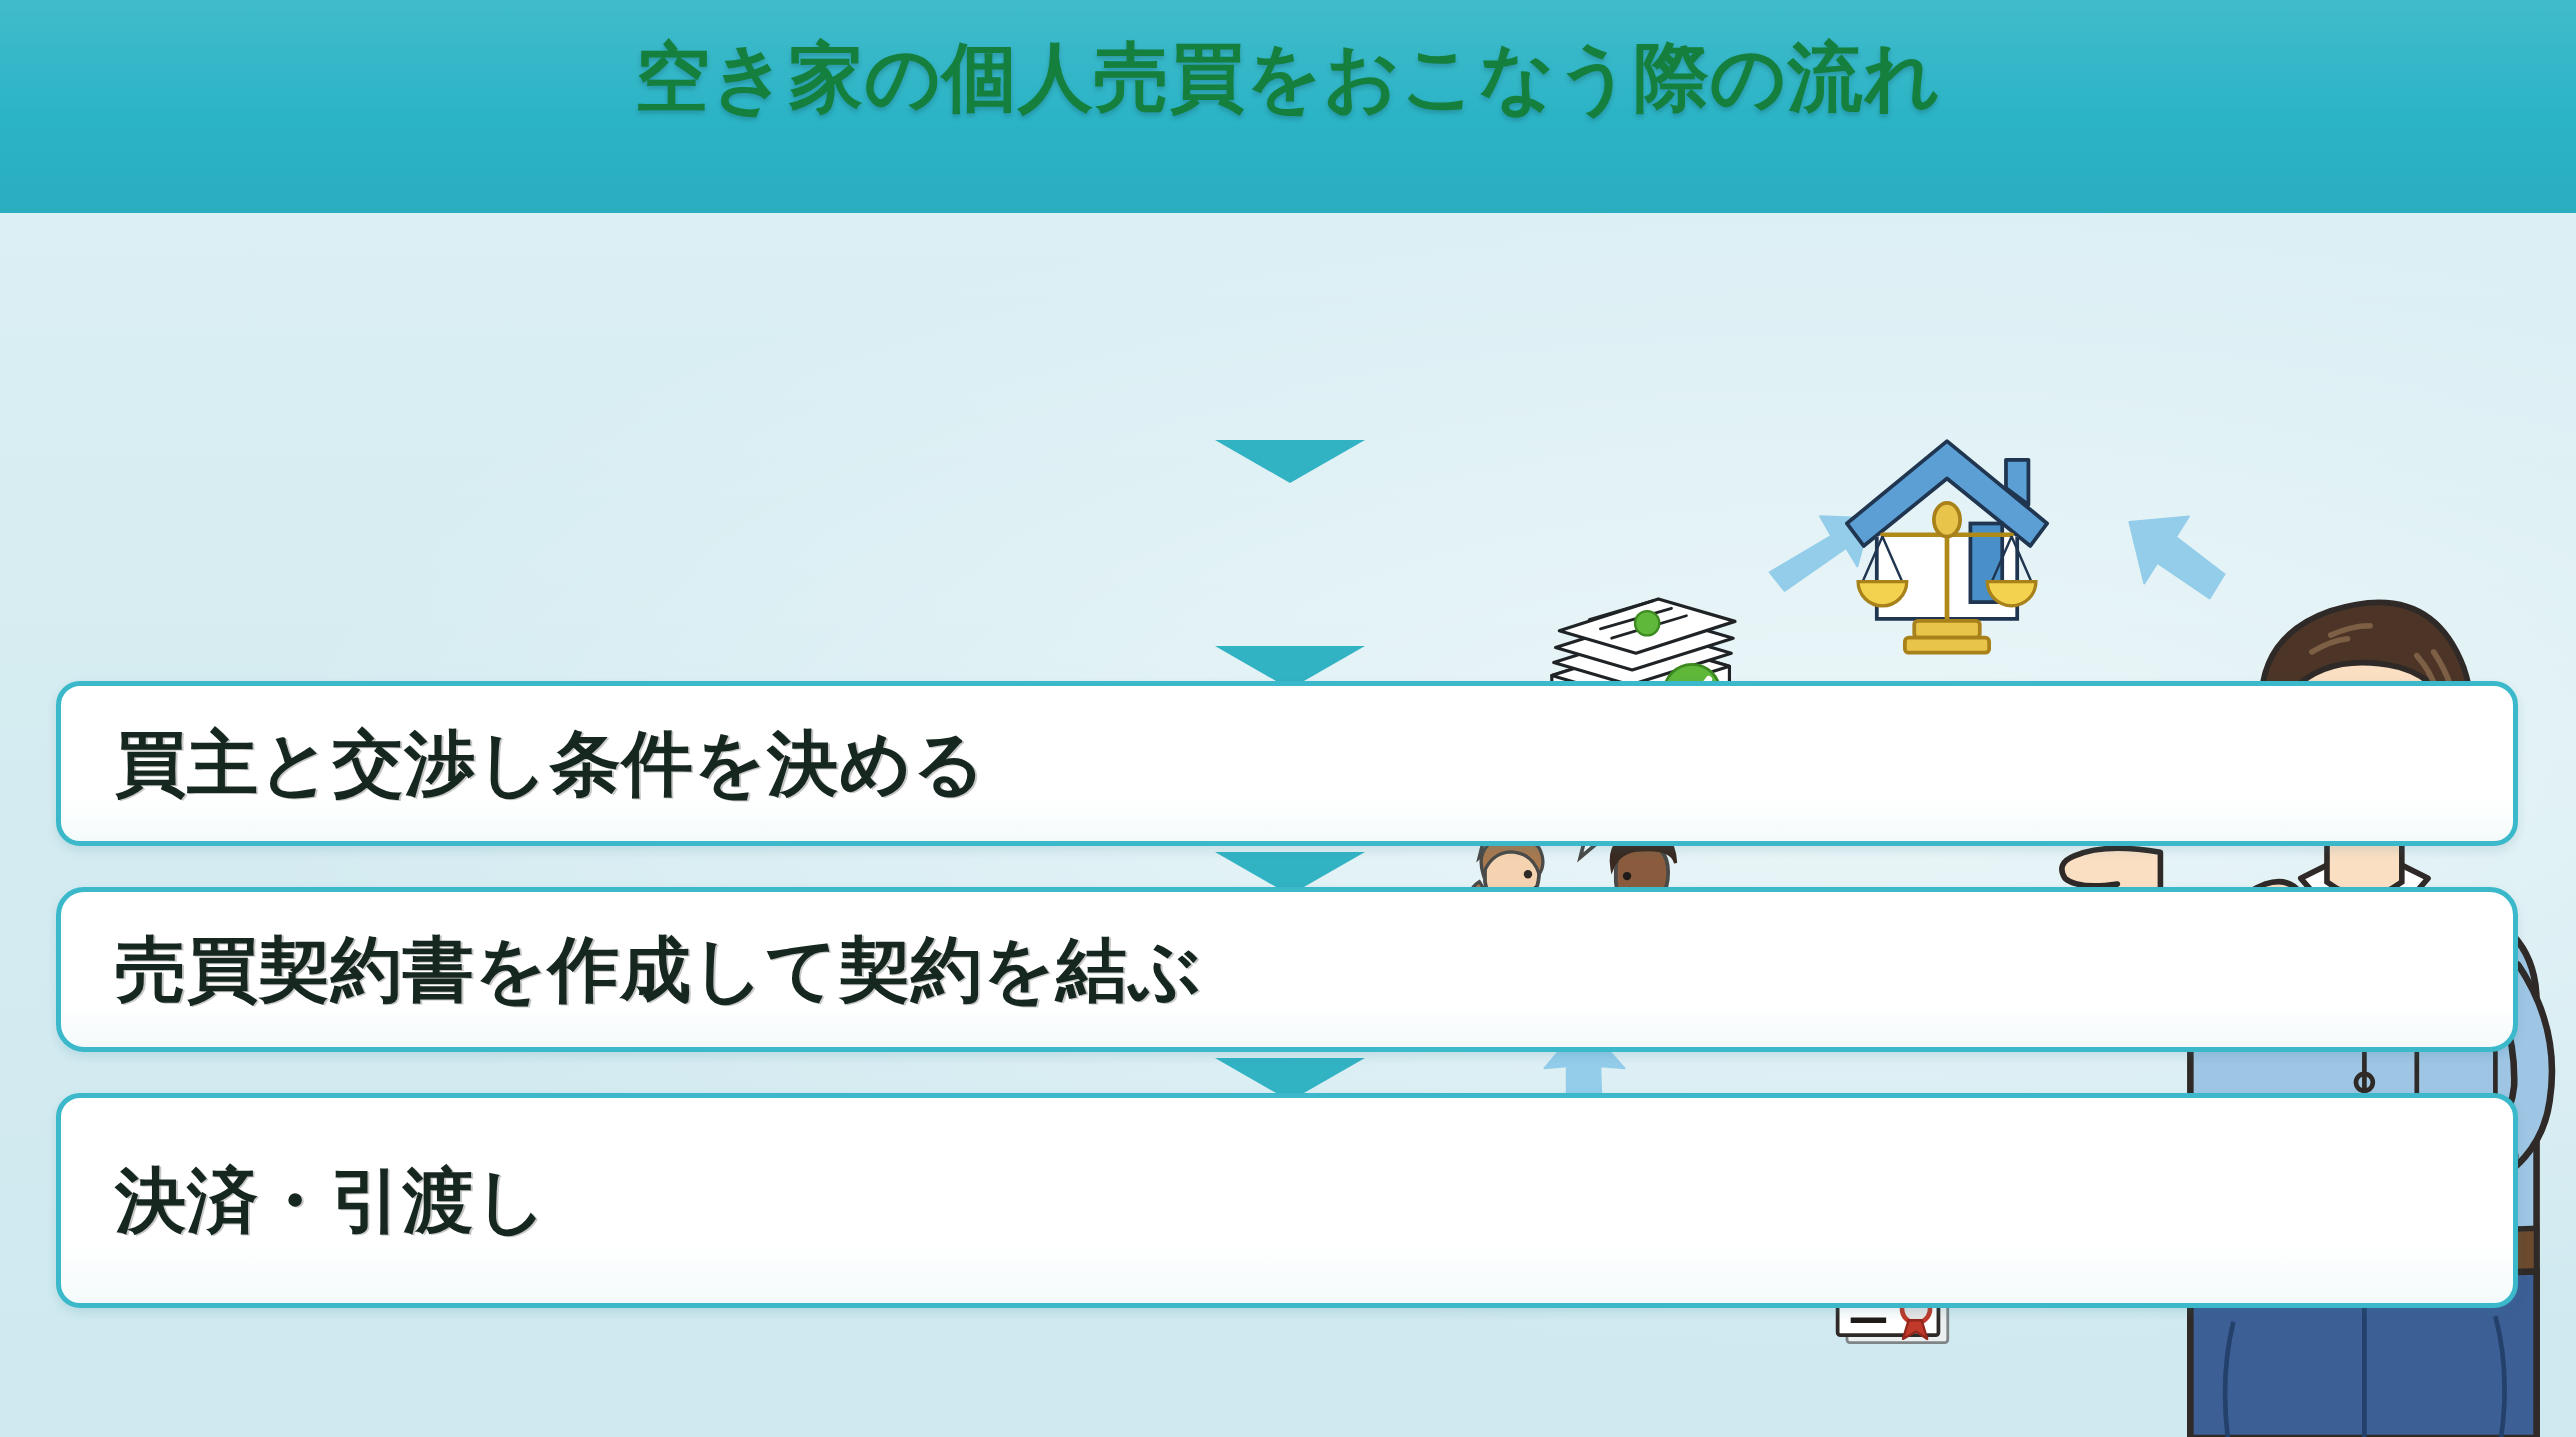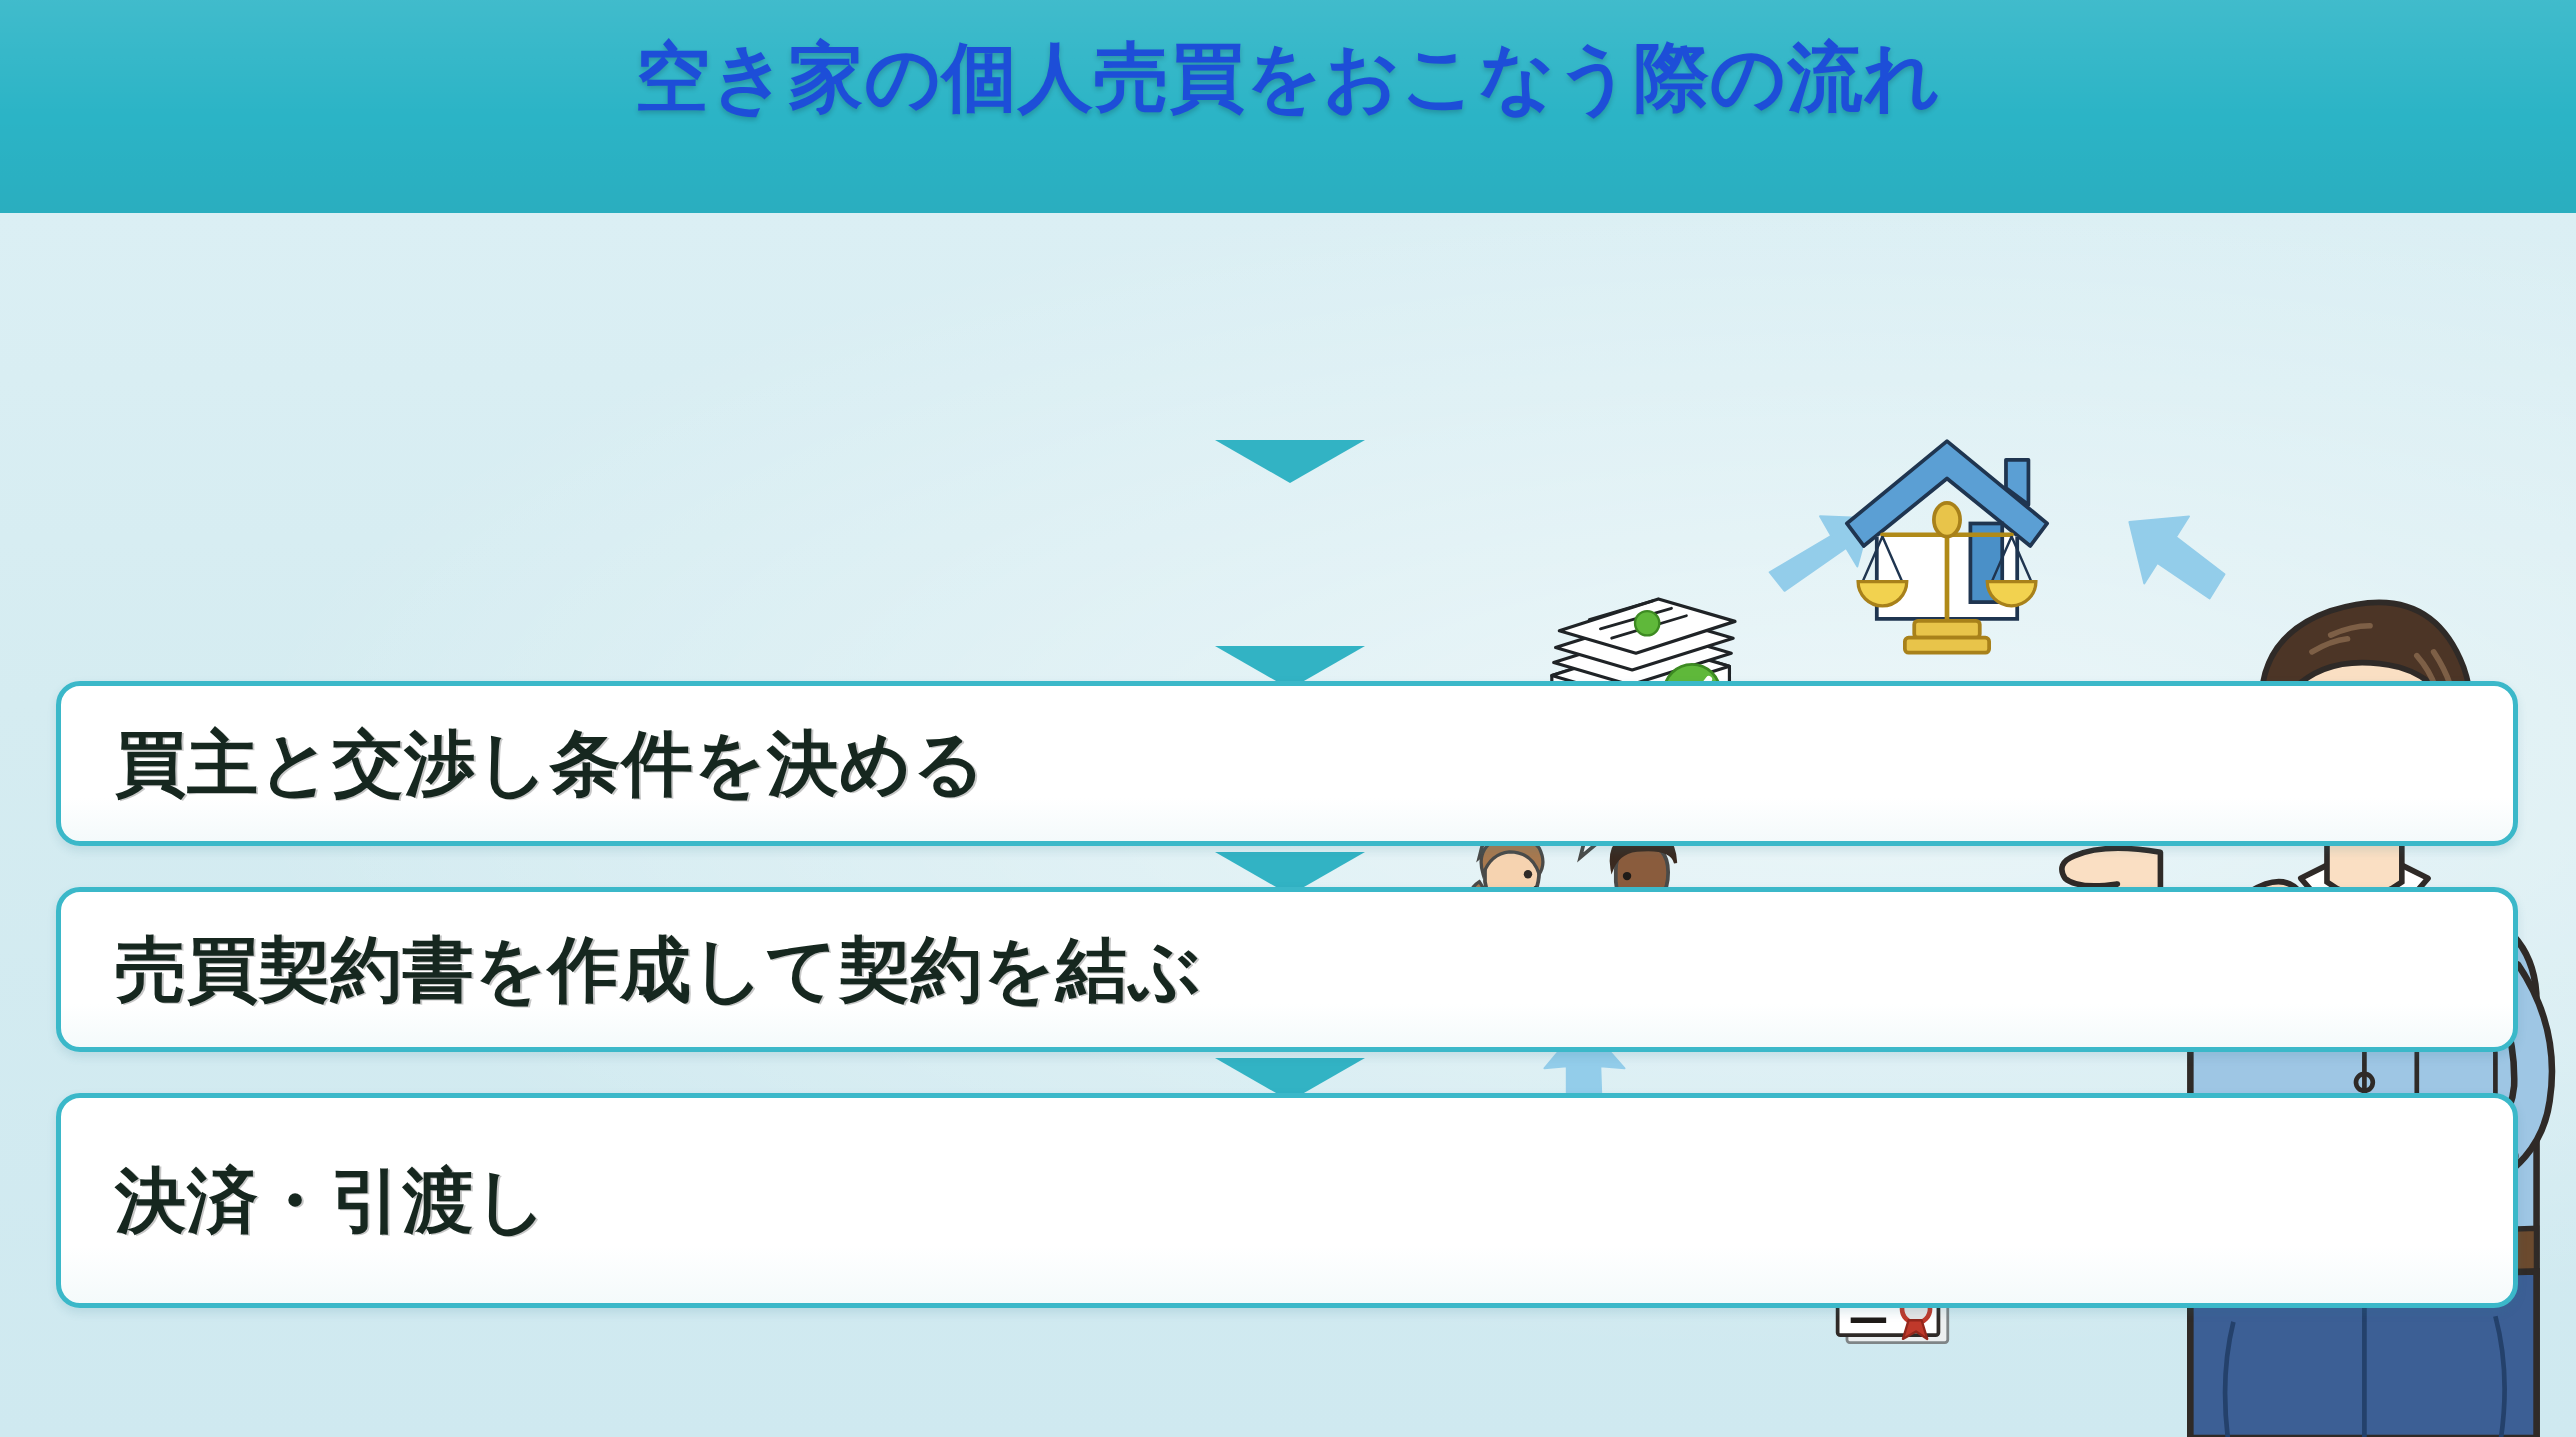--- a/index.html
+++ b/index.html
@@ -34,21 +34,21 @@
     width: 100%; height: 100%;
     background: linear-gradient(180deg, rgba(255,255,255,0.10) 0%, rgba(255,255,255,0.00) 55%, rgba(0,0,0,0.035) 100%);
     pointer-events: none;
   }
   .header-title {
     position: absolute;
     left: 0;
     top: 20.6px;
     width: 2576px;
     text-align: center;
-    color: #1d4ed8;
+    color: #15803d;
     font-size: 75px;
     font-weight: bold;
     letter-spacing: 0.9px;
     line-height: 112px;
     text-shadow: 0 2.8px 5.6px rgba(0,0,0,0.18);
     white-space: nowrap;
   }
 
   
   .body-area {
@@ -93,21 +93,21 @@
     font-weight: bold;
     color: #16271f;
     letter-spacing: 0.9px;
     white-space: nowrap;
     text-shadow: 1.9px 1.9px 0 rgba(0,0,0,0.22);
   }
 
   .step-box.s1 { top: 270px; }
   .step-box.s2 { top: 476px; }
   .step-box.s3 { top: 681px; }
-  .step-box.s4 { top: 887px; }
+  .step-box.s4 { top: 887px; border-radius: 28px; }
   .step-box.s5 { top: 1093px; height: 215px; }
 
   
   .chev {
     position: absolute;
     left: 1215px;
     width: 150px;
     height: 43px;
     background: #32b3c4;
     clip-path: polygon(0 0, 100% 0, 50% 100%);

